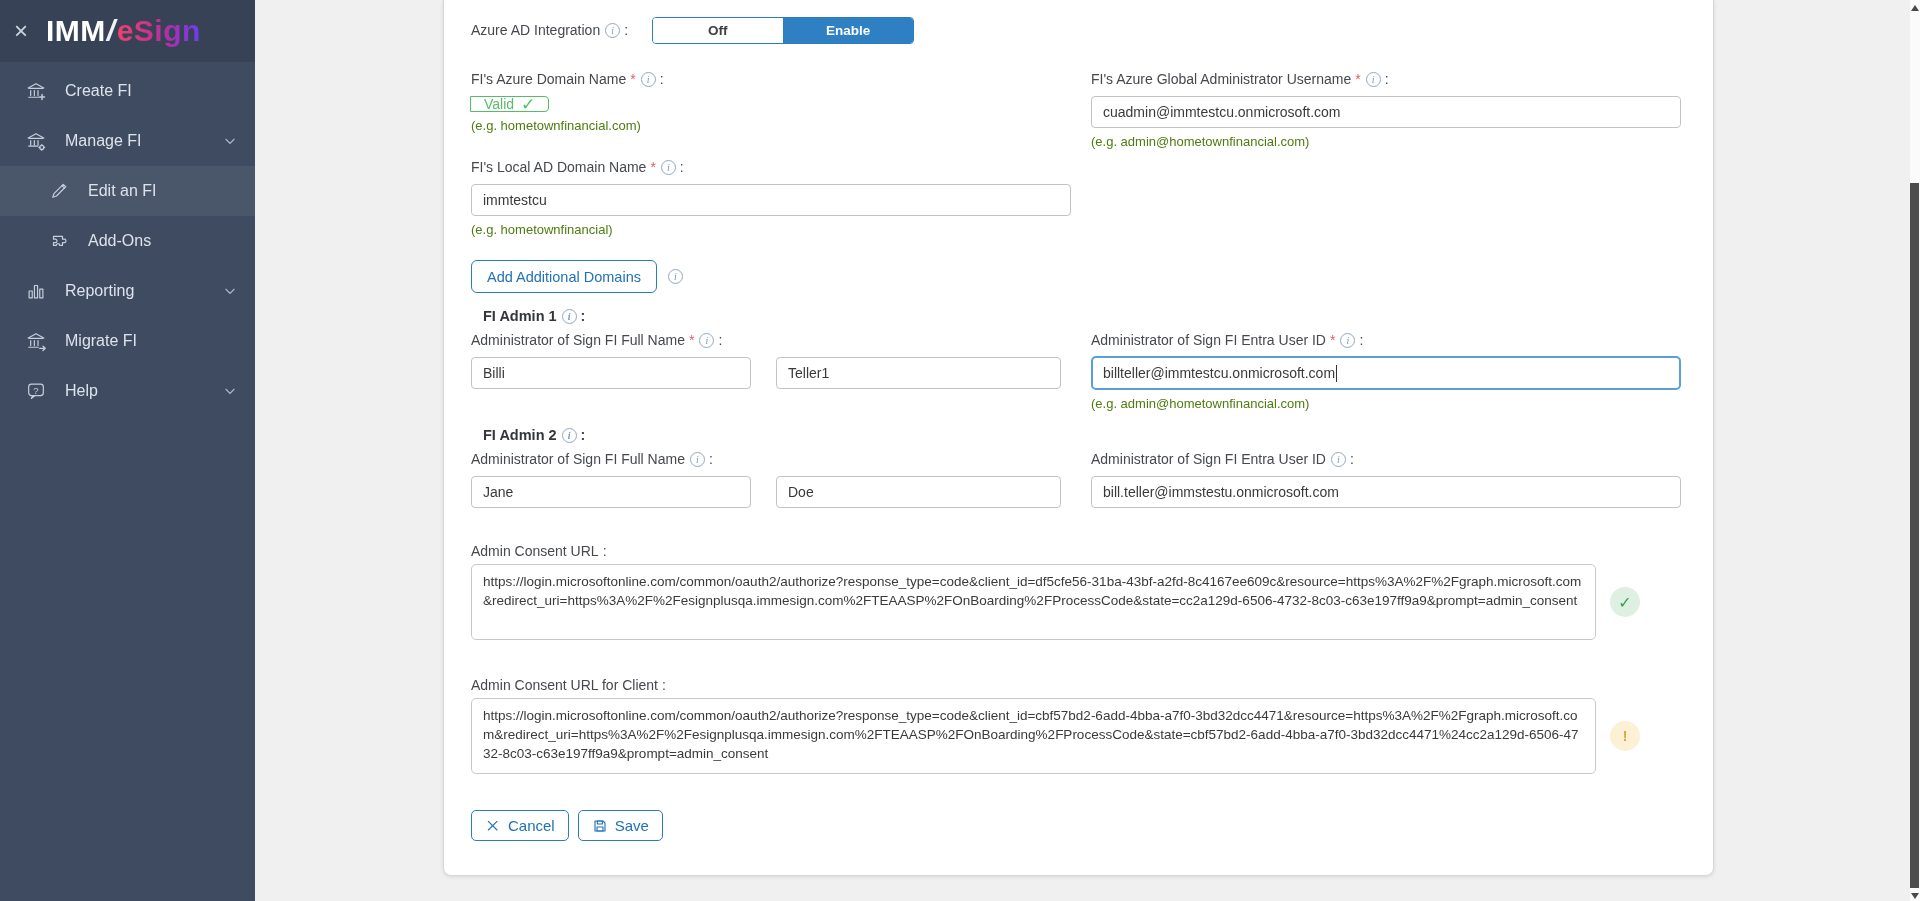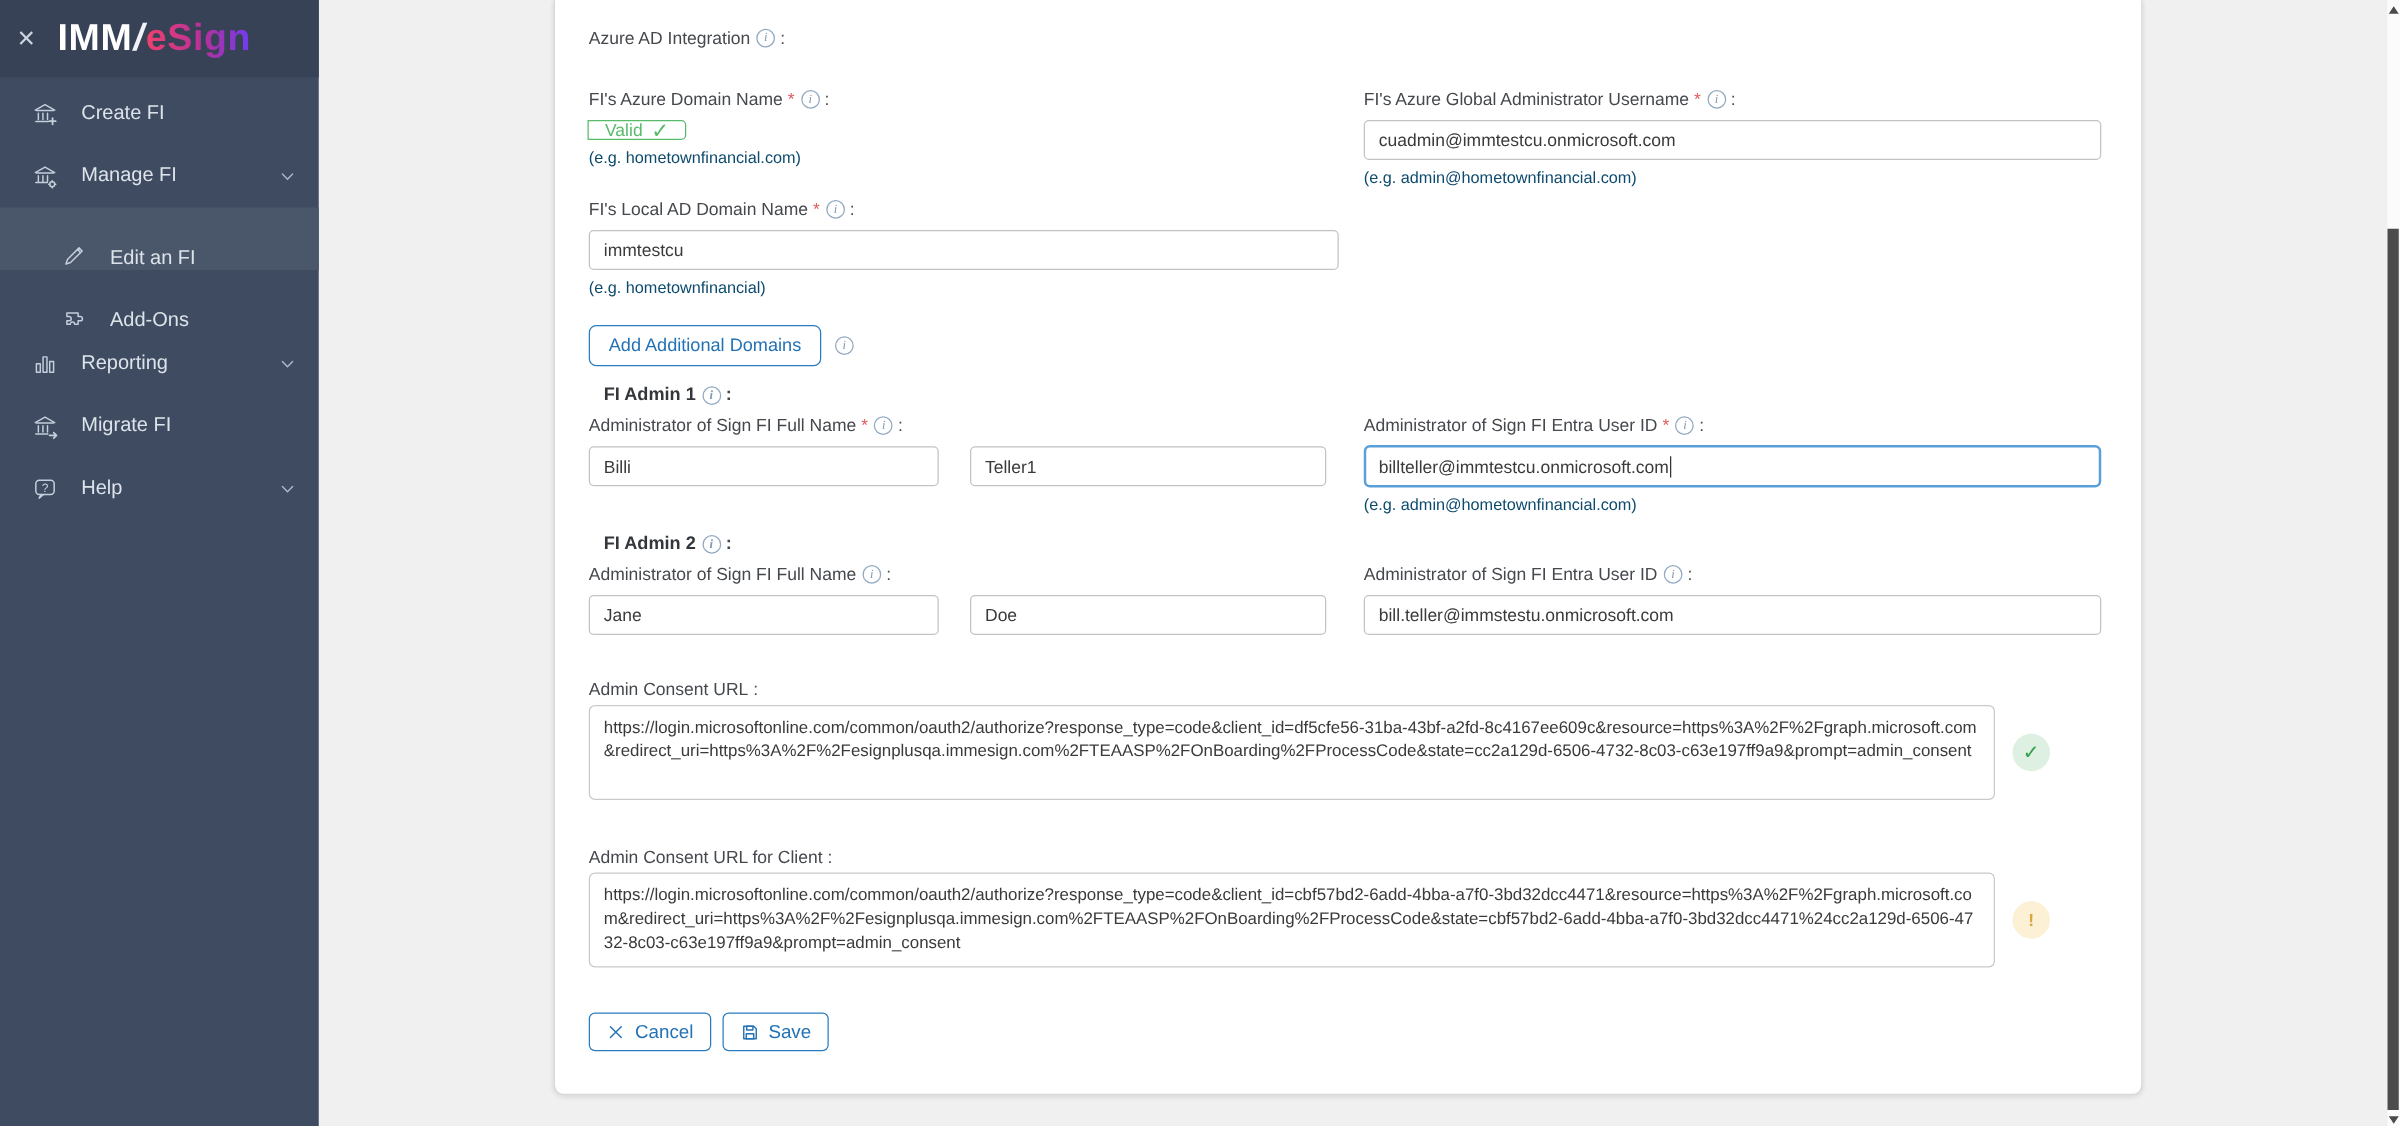--- a/index.html
+++ b/index.html
@@ -11,41 +11,41 @@
   .sidebar-header { height:62px; background:#374257; display:flex; align-items:center; padding-left:14px; }
   .close-x { color:#cdd4de; font-size:24px; width:28px; cursor:pointer; line-height:1; }
   .logo { font-size:30px; font-weight:700; margin-left:4px; letter-spacing:.5px; white-space:nowrap; }
   .logo .imm { color:#ffffff; }
   .logo .slash { color:#f2f2f6; font-style:italic; padding:0 1px; }
   .logo .esign { background:linear-gradient(90deg,#f1406d 0%,#b5309c 55%,#6e3cf2 100%);
                  -webkit-background-clip:text; background-clip:text; color:transparent; }
   .nav { padding-top:4px; }
   .nav-item { height:50px; display:flex; align-items:center; padding-left:25px; color:#dde3ea;
               font-size:16px; position:relative; cursor:pointer; }
-  .nav-item.sub { padding-left:48px;align-items:flex-end; }
+  .nav-item.sub { padding-left:48px; }
   .nav-item.active { background:#4a5669; }
   .nav-icon { width:22px; height:22px; margin-right:18px; display:inline-flex; align-items:center; justify-content:center; flex:none; }
   .nav-icon svg { width:22px; height:22px; stroke:#c5cedb; fill:none; stroke-width:1.3; stroke-linecap:round; stroke-linejoin:round; }
   .nav-chevron { position:absolute; right:18px; top:50%; transform:translateY(-50%); width:14px; height:14px; }
   .nav-chevron svg { width:14px; height:14px; stroke:#aeb8c6; fill:none; stroke-width:2; stroke-linecap:round; }
 
   
   .main { position:absolute; left:255px; top:0; right:0; bottom:0; background:#f0f0f0; }
   .card { position:absolute; left:188px; top:0; width:1271px; height:876px; background:#ffffff;
           border:1px solid #d8d8d8; border-top:none; border-radius:0 0 8px 8px;
           box-shadow:0 1px 4px rgba(0,0,0,.10); padding:8px 27px 0 27px; }
 
   .field-label { font-size:14px; color:#45484d; display:flex; align-items:center; height:18px; white-space:nowrap; }
   .field-label.bold { font-weight:700; color:#33363a; font-size:14.5px;margin-left:12px; }
   .req { color:#e05d5d; margin-left:4px; font-size:14px; }
   .info-badge { width:15px; height:15px; border:1px solid #91a8c0; border-radius:50%; color:#7b97b3;
                 font-size:10px; font-style:italic; font-family:"Liberation Serif",serif;
                 display:inline-flex; align-items:center; justify-content:center; margin-left:5px; flex:none; cursor:pointer; }
   .colon { margin-left:4px; color:#45484d; }
-  .helper { font-size:13px; color:#0c4a6e; margin-top:6px; height:16px; }
+  .helper { font-size:13px; color:#4d7c0f; margin-top:6px; height:16px; }
 
   .text-input { height:32px; width:100%; border:1px solid #c3c3c3; border-radius:4px; padding:0 11px;
                 font-size:14px; color:#3a3a3a; font-family:"Liberation Sans",sans-serif; background:#fff; outline:none; }
 
   .toggle-row { display:flex; align-items:center; height:28px; margin-top:8px; }
   .toggle-row .field-label { width:181px; }
   .toggle { display:flex; width:262px; height:27px; border:1px solid #2a7cc0; border-radius:4px; overflow:hidden; cursor:pointer; }
   .toggle-seg { flex:1; display:flex; align-items:center; justify-content:center; font-size:13.5px; font-weight:700; }
   .toggle-off { background:#ffffff; color:#3d4043; border-right:1px solid #2a7cc0; }
   .toggle-on  { background:#2e80c3; color:#ffffff; }
@@ -214,20 +214,24 @@
     <div class="card">
 
       <div class="toggle-row">
         <div class="field-label">
           <span>Azure AD Integration</span>
           <span class="info-badge">
               <i>i</i>
             </span>
           <span class="colon">:</span>
         </div>
+        <div class="toggle">
+          <div class="toggle-seg toggle-off">Off</div>
+          <div class="toggle-seg toggle-on">Enable</div>
+        </div>
       </div>
 
       <div class="grid2 row1">
         <div>
           <div class="field-label">
             <span>FI's Azure Domain Name</span>
             <span class="req">*</span>
             <span class="info-badge">
                 <i>i</i>
               </span>

